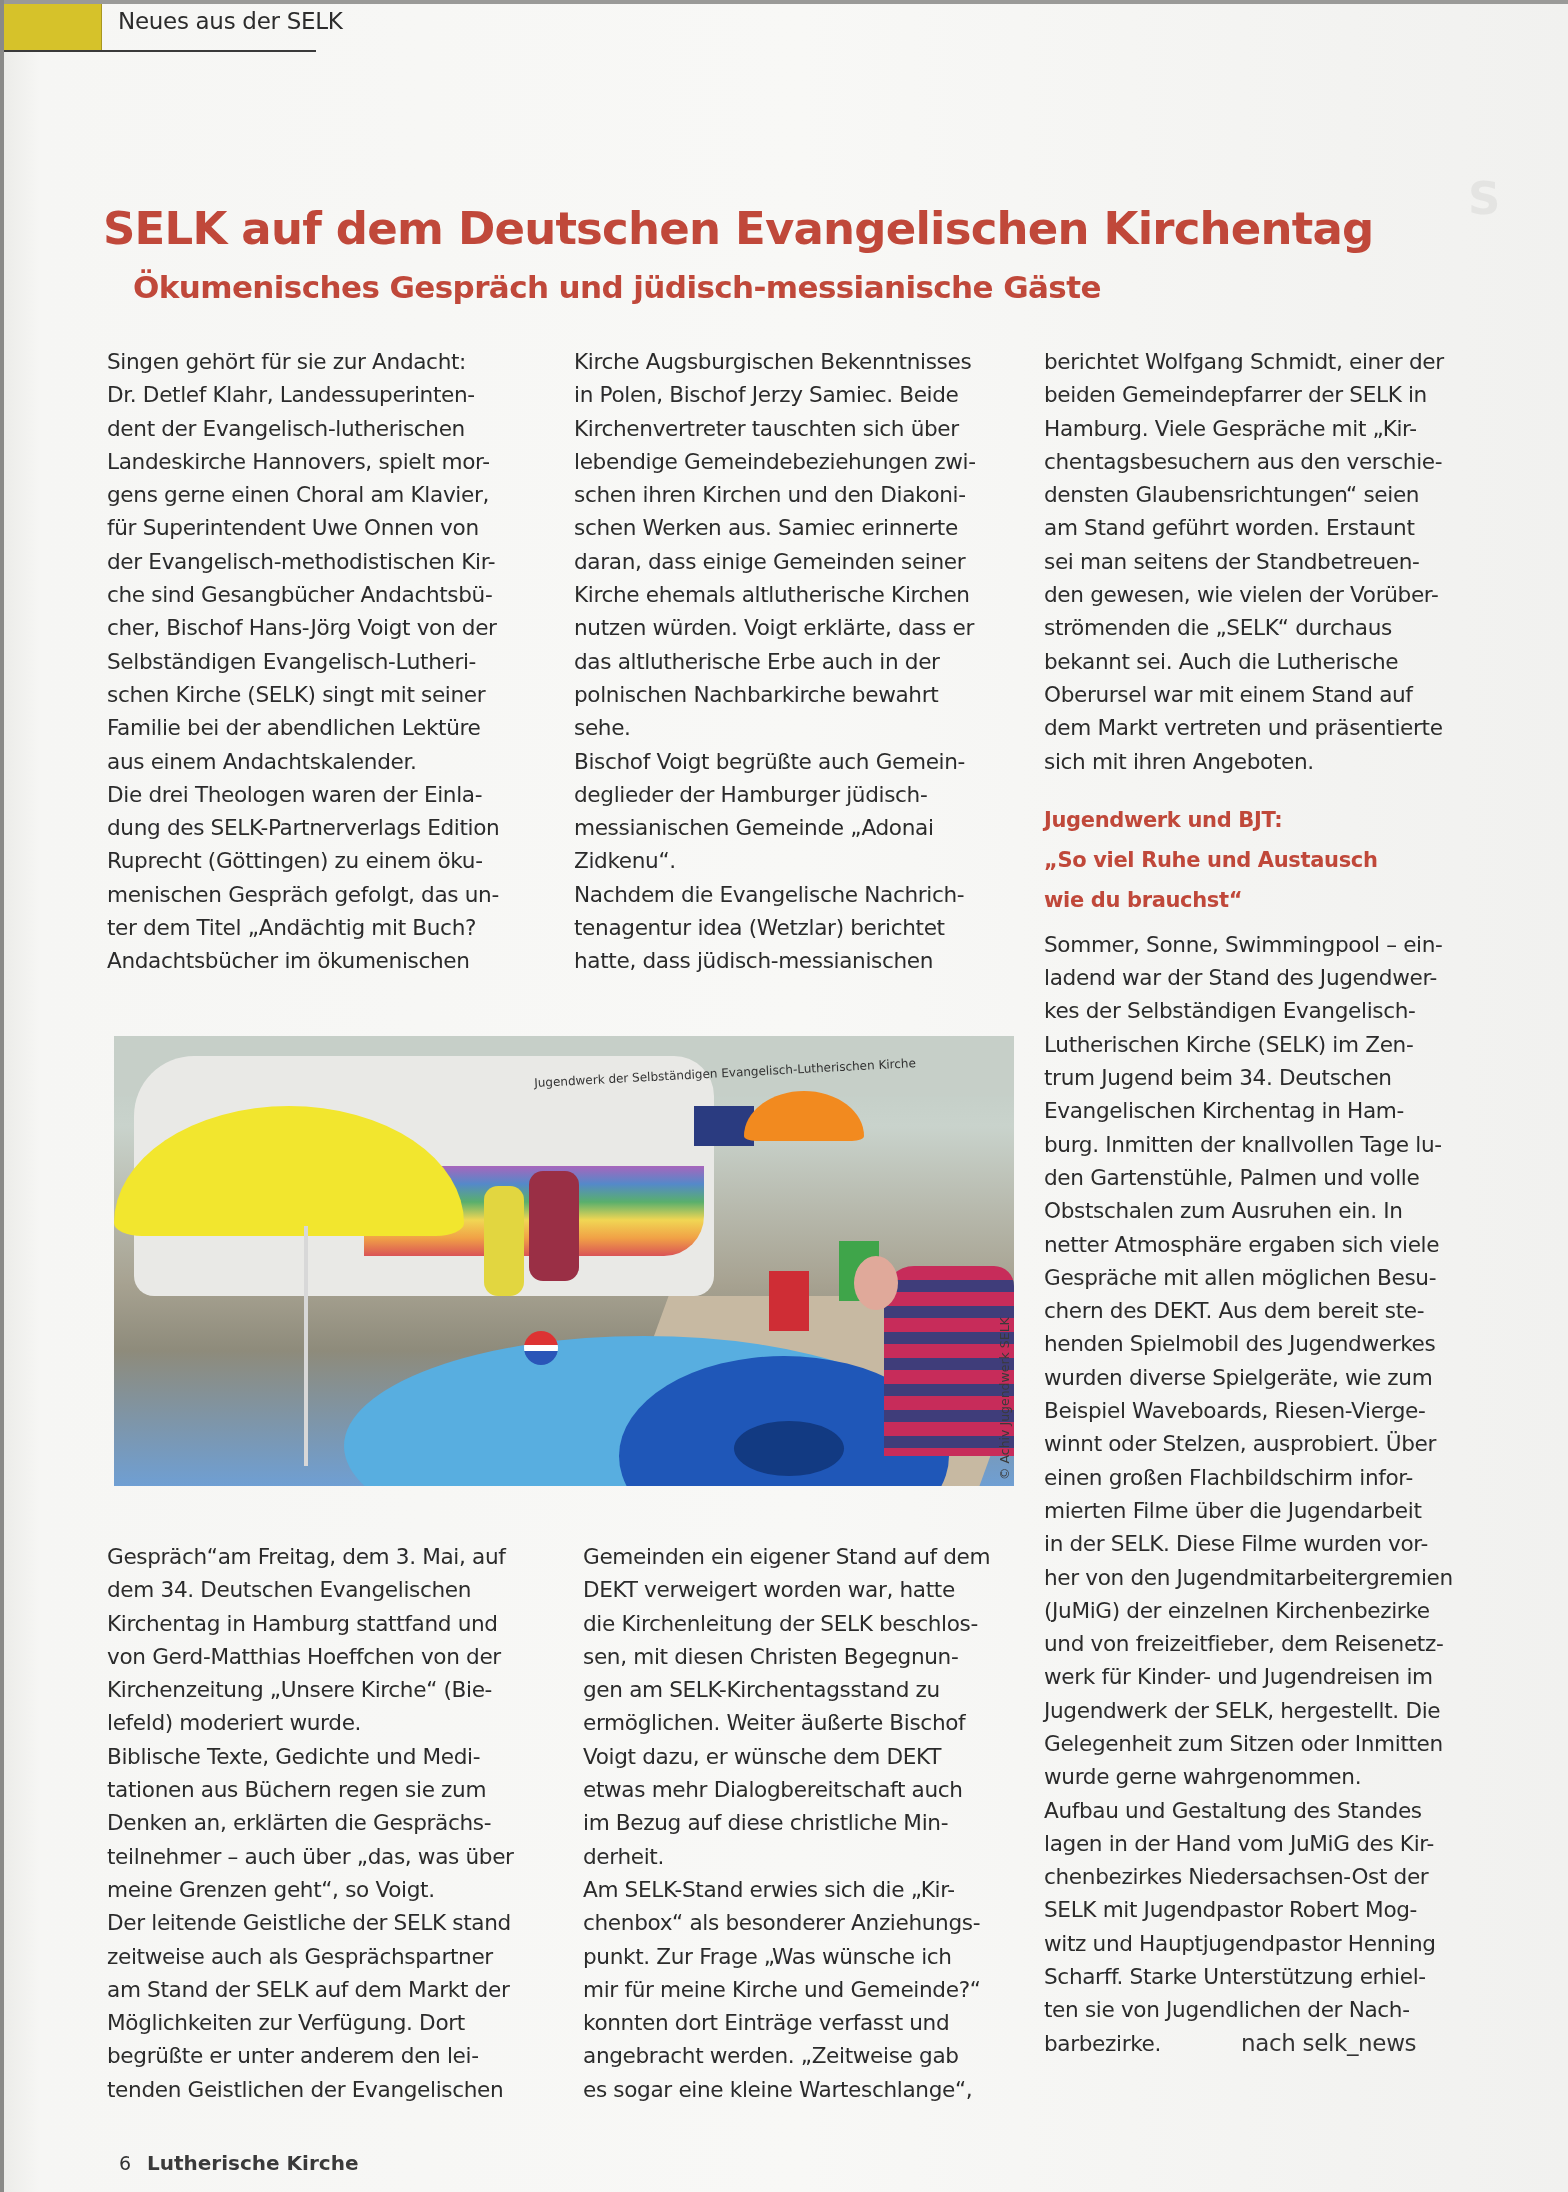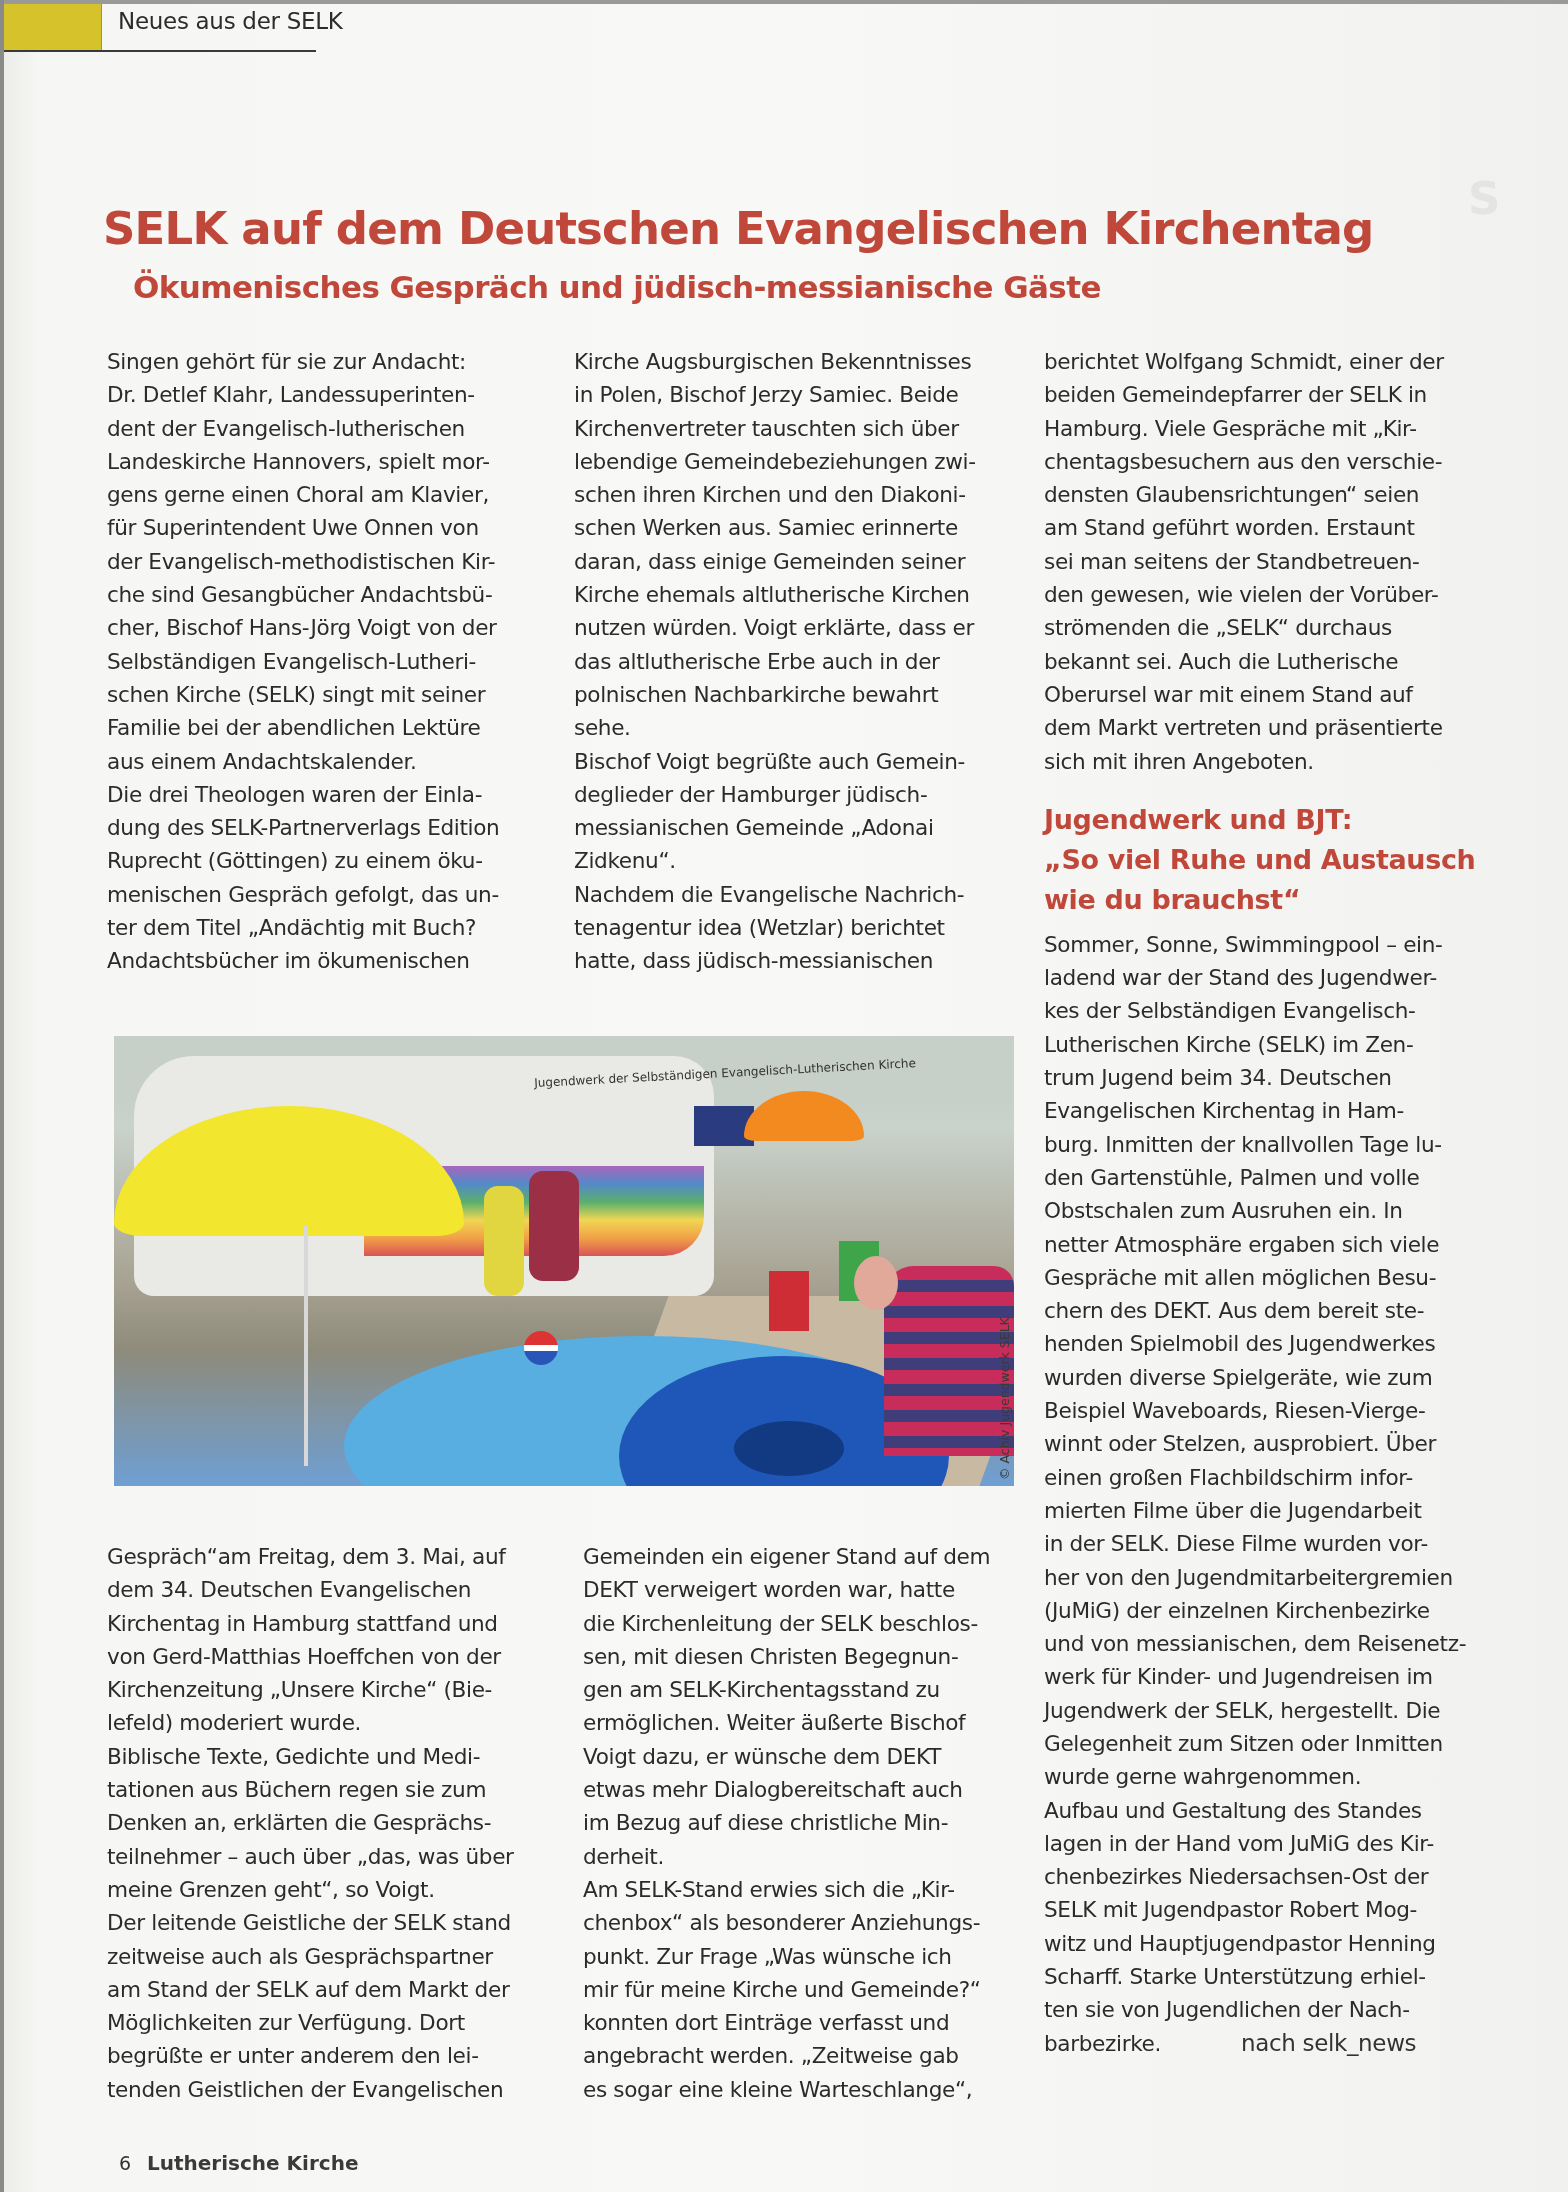--- a/index.html
+++ b/index.html
@@ -21,21 +21,21 @@
   .ghost-title { position: absolute; left: 1468px; top: 172px; font-size: 45px; font-weight: bold; color: #e4e4e2; }
 
   .col { position: absolute; font-size: 21.6px; line-height: 33.3px; color: #2b2b2b; }
   .col p { margin: 0; white-space: nowrap; letter-spacing: -0.35px; }
   .col1-top { left: 107px; top: 345px; width: 440px; }
   .col2-top { left: 574px; top: 345px; width: 445px; }
   .col3 { left: 1044px; top: 345px; width: 450px; }
   .col1-bot { left: 107px; top: 1540px; width: 440px; }
   .col2-bot { left: 583px; top: 1540px; width: 440px; }
 
-  .sub2 { font-size: 27px; line-height: 40px; font-weight: bold; color: #c0483a; margin: 22px 0 8px 0; letter-spacing: -0.4px; white-space: nowrap; }
+  .sub2 { font-size: 21px; line-height: 40px; font-weight: bold; color: #c0483a; margin: 22px 0 8px 0; letter-spacing: -0.4px; white-space: nowrap; }
   .source-note { font-size: 23px; color: #333; margin-left: 80px; }
 
   .photo { position: absolute; left: 114px; top: 1036px; width: 900px; height: 450px; overflow: hidden;
     background: linear-gradient(180deg, #bfc9c2 0%, #c9d3cc 20%, #a7a291 55%, #8e8b7b 70%, #6f9fd3 100%); }
   .photo .sky { position: absolute; left: 0; top: 0; width: 100%; height: 60px; background: #c6cfc8; }
   .photo .caravan { position: absolute; left: 20px; top: 20px; width: 580px; height: 240px; background: #e9e9e6; border-radius: 60px 40px 20px 20px; }
   .photo .caravan-text1 { position: absolute; left: 420px; top: 30px; font-size: 12px; color: #333; transform: rotate(-3deg); }
   .photo .rainbow { position: absolute; left: 250px; top: 130px; width: 340px; height: 90px; border-radius: 0 0 40px 0;
     background: linear-gradient(180deg, #9b4fb5 0%, #3a78c4 20%, #40a557 40%, #f2d33a 60%, #f2952a 80%, #d7393d 100%); opacity: 0.85; }
   .photo .umbrella-yellow { position: absolute; left: 0; top: 70px; width: 350px; height: 130px; background: #f2e62e; border-radius: 50% 50% 8% 8% / 90% 90% 10% 10%; }
@@ -153,21 +153,21 @@
         <p>chern des DEKT. Aus dem bereit ste-</p>
         <p>henden Spielmobil des Jugendwerkes</p>
         <p>wurden diverse Spielgeräte, wie zum</p>
         <p>Beispiel Waveboards, Riesen-Vierge-</p>
         <p>winnt oder Stelzen, ausprobiert. Über</p>
         <p>einen großen Flachbildschirm infor-</p>
         <p>mierten Filme über die Jugendarbeit</p>
         <p>in der SELK. Diese Filme wurden vor-</p>
         <p>her von den Jugendmitarbeitergremien</p>
         <p>(JuMiG) der einzelnen Kirchenbezirke</p>
-        <p>und von messianischen, dem Reisenetz-</p>
+        <p>und von freizeitfieber, dem Reisenetz-</p>
         <p>werk für Kinder- und Jugendreisen im</p>
         <p>Jugendwerk der SELK, hergestellt. Die</p>
         <p>Gelegenheit zum Sitzen oder Inmitten</p>
         <p>wurde gerne wahrgenommen.</p>
         <p>Aufbau und Gestaltung des Standes</p>
         <p>lagen in der Hand vom JuMiG des Kir-</p>
         <p>chenbezirkes Niedersachsen-Ost der</p>
         <p>SELK mit Jugendpastor Robert Mog-</p>
         <p>witz und Hauptjugendpastor Henning</p>
         <p>Scharff. Starke Unterstützung erhiel-</p>

